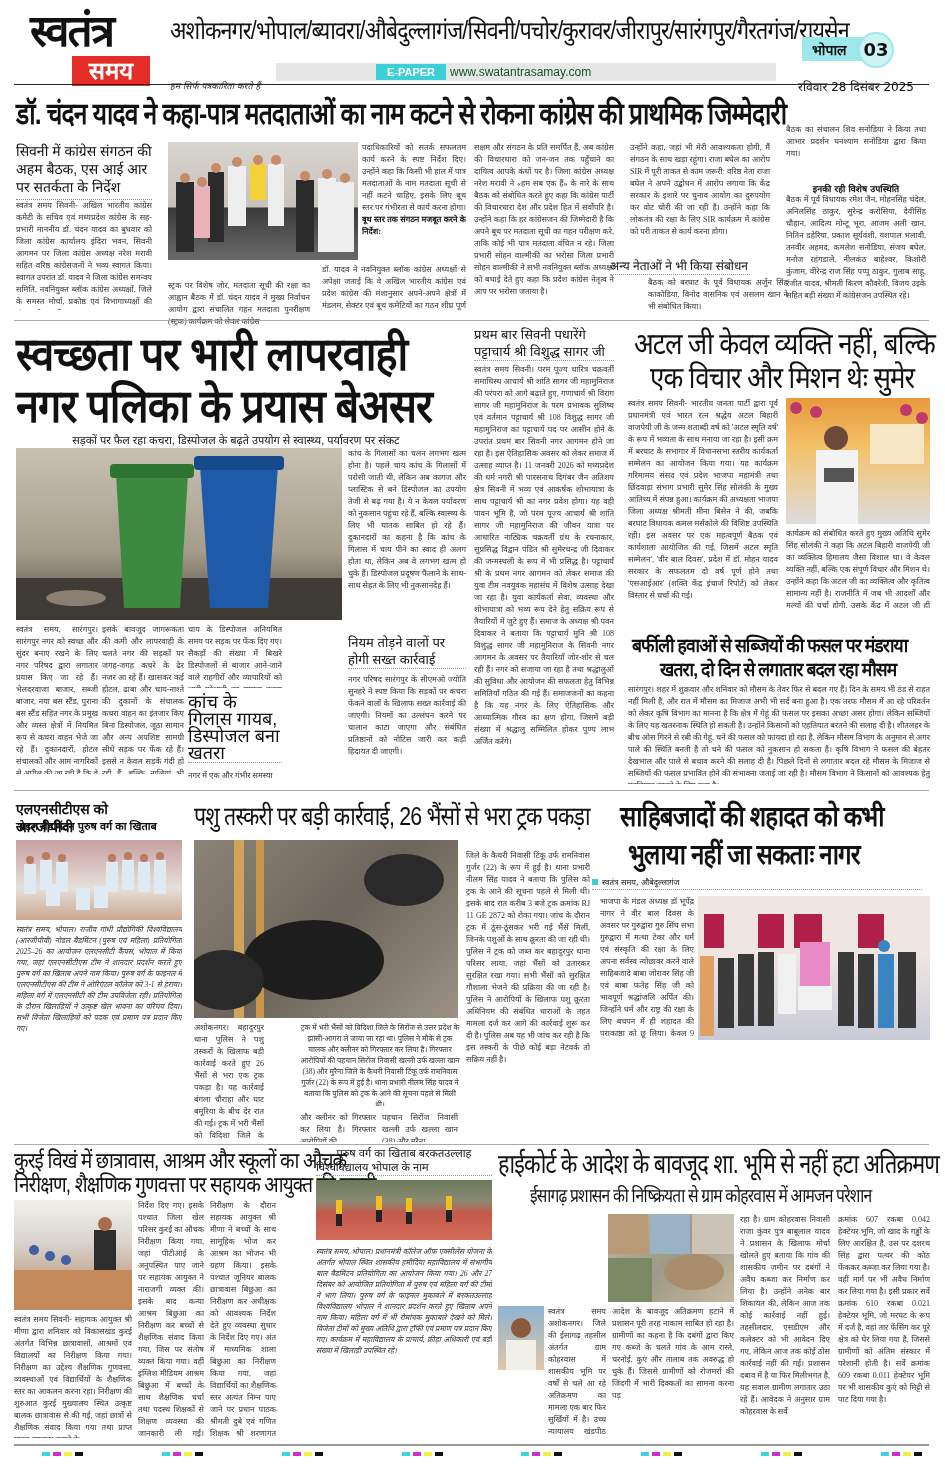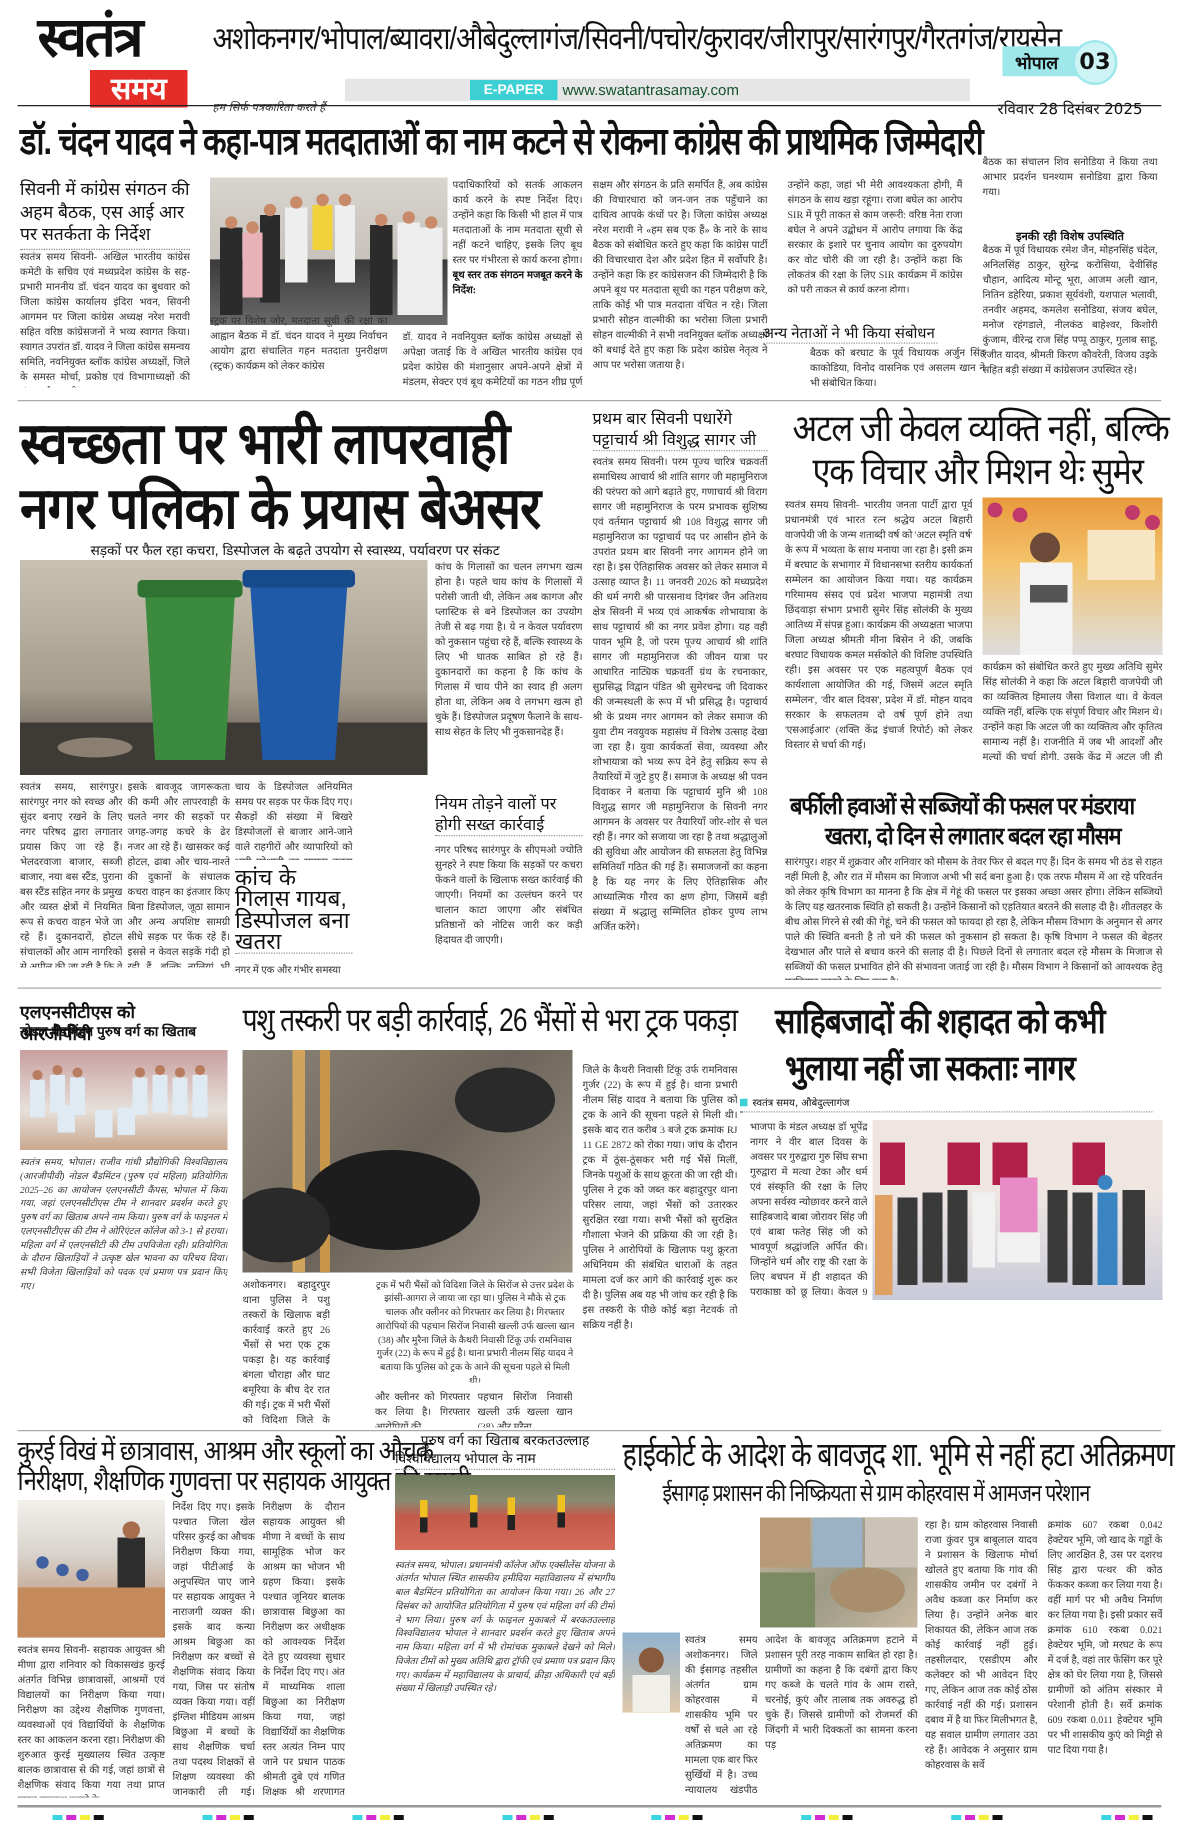--- a/index.html
+++ b/index.html
@@ -71,24 +71,24 @@
         <circle cx="48" cy="26" r="5"></circle>
         <circle cx="69" cy="20" r="5"></circle>
         <circle cx="90" cy="18" r="5"></circle>
         <circle cx="108" cy="18" r="5"></circle>
         <circle cx="137" cy="34" r="5"></circle>
         <circle cx="159" cy="32" r="5"></circle>
         <circle cx="177" cy="36" r="5"></circle>
       </g>
   </svg>
 </div>
-<div class="abs body-text" style="left:168px;top:251px;width:142px;height:48px">स्ट्रक पर विशेष जोर, मतदाता सूची की रक्षा का आह्वान बैठक में डॉ. चंदन यादव ने मुख्य निर्वाचन आयोग द्वारा संचालित गहन मतदाता पुनरीक्षण (स्ट्रक) कार्यक्रम को लेकर कांग्रेस</div>
+<div class="abs body-text" style="left:168px;top:280px;width:142px;height:48px">स्ट्रक पर विशेष जोर, मतदाता सूची की रक्षा का आह्वान बैठक में डॉ. चंदन यादव ने मुख्य निर्वाचन आयोग द्वारा संचालित गहन मतदाता पुनरीक्षण (स्ट्रक) कार्यक्रम को लेकर कांग्रेस</div>
 
 <div class="abs body-text" style="left:362px;top:142px;width:104px;height:118px">
-  <span>पदाधिकारियों को सतर्क आकलन कार्य करने के स्पष्ट निर्देश दिए। उन्होंने कहा कि किसी भी हाल में पात्र मतदाताओं के नाम मतदाता सूची से नहीं कटने चाहिए, इसके लिए बूथ स्तर पर गंभीरता से कार्य करना होगा।</span>
+  <span>पदाधिकारियों को सतर्क सफलतम कार्य करने के स्पष्ट निर्देश दिए। उन्होंने कहा कि किसी भी हाल में पात्र मतदाताओं के नाम मतदाता सूची से नहीं कटने चाहिए, इसके लिए बूथ स्तर पर गंभीरता से कार्य करना होगा।</span>
   <b>बूथ स्तर तक संगठन मजबूत करने के निर्देश:</b>
 </div>
 <div class="abs body-text" style="left:322px;top:264px;width:144px;height:48px">डॉ. यादव ने नवनियुक्त ब्लॉक कांग्रेस अध्यक्षों से अपेक्षा जताई कि वे अखिल भारतीय कांग्रेस एवं प्रदेश कांग्रेस की मंशानुसार अपने-अपने क्षेत्रों में मंडलम, सेक्टर एवं बूथ कमेटियों का गठन शीघ्र पूर्ण करें। उन्होंने कहा कि आप सभी</div>
 
 <div class="abs body-text" style="left:474px;top:142px;width:140px;height:170px">सक्षम और संगठन के प्रति समर्पित हैं, अब कांग्रेस की विचारधारा को जन-जन तक पहुँचाने का दायित्व आपके कंधों पर है। जिला कांग्रेस अध्यक्ष नरेश मरावी ने «हम सब एक हैं» के नारे के साथ बैठक को संबोधित करते हुए कहा कि कांग्रेस पार्टी की विचारधारा देश और प्रदेश हित में सर्वोपरि है। उन्होंने कहा कि हर कांग्रेसजन की जिम्मेदारी है कि अपने बूथ पर मतदाता सूची का गहन परीक्षण करे, ताकि कोई भी पात्र मतदाता वंचित न रहे। जिला प्रभारी सोहन वाल्मीकी का भरोसा जिला प्रभारी सोहन वाल्मीकी ने सभी नवनियुक्त ब्लॉक अध्यक्षों को बधाई देते हुए कहा कि प्रदेश कांग्रेस नेतृत्व ने आप पर भरोसा जताया है।</div>
 
 <div class="abs body-text" style="left:630px;top:142px;width:140px;height:92px">उन्होंने कहा, जहां भी मेरी आवश्यकता होगी, मैं संगठन के साथ खड़ा रहूंगा। राजा बघेल का आरोप SIR में पूरी ताकत से काम जरूरी: वरिष्ठ नेता राजा बघेल ने अपने उद्बोधन में आरोप लगाया कि केंद्र सरकार के इशारे पर चुनाव आयोग का दुरुपयोग कर वोट चोरी की जा रही है। उन्होंने कहा कि लोकतंत्र की रक्षा के लिए SIR कार्यक्रम में कांग्रेस को पूरी ताकत से कार्य करना होगा।</div>
 <div class="abs sub-h" style="left:610px;top:258px;width:140px;font-size:12px;line-height:16px">अन्य नेताओं ने भी किया संबोधन</div>
 <div class="abs body-text" style="left:648px;top:277px;width:140px;height:36px">बैठक को बरघाट के पूर्व विधायक अर्जुन सिंह काकोडिया, विनोद वासनिक एवं असलम खान ने भी संबोधित किया।</div>
 

